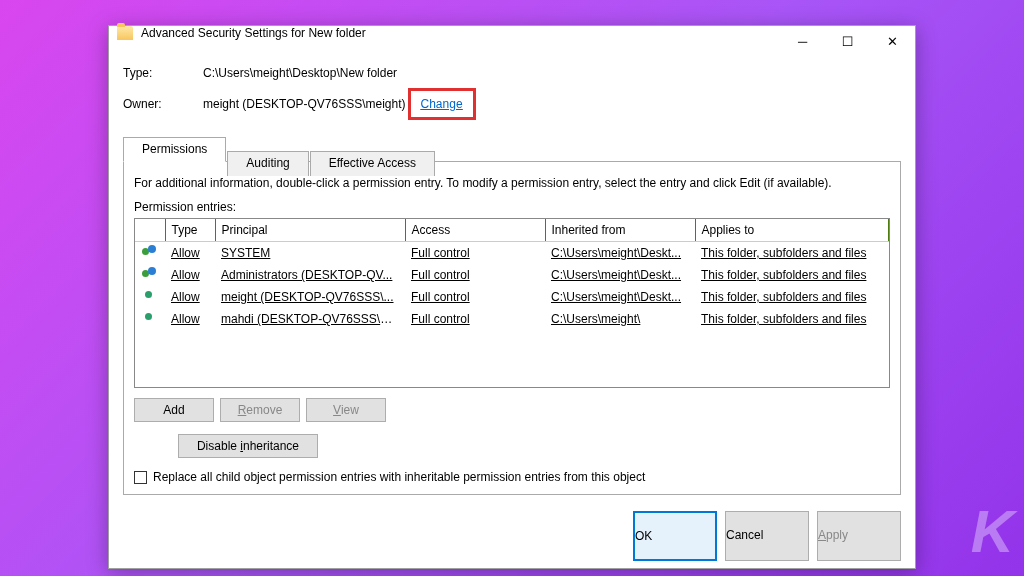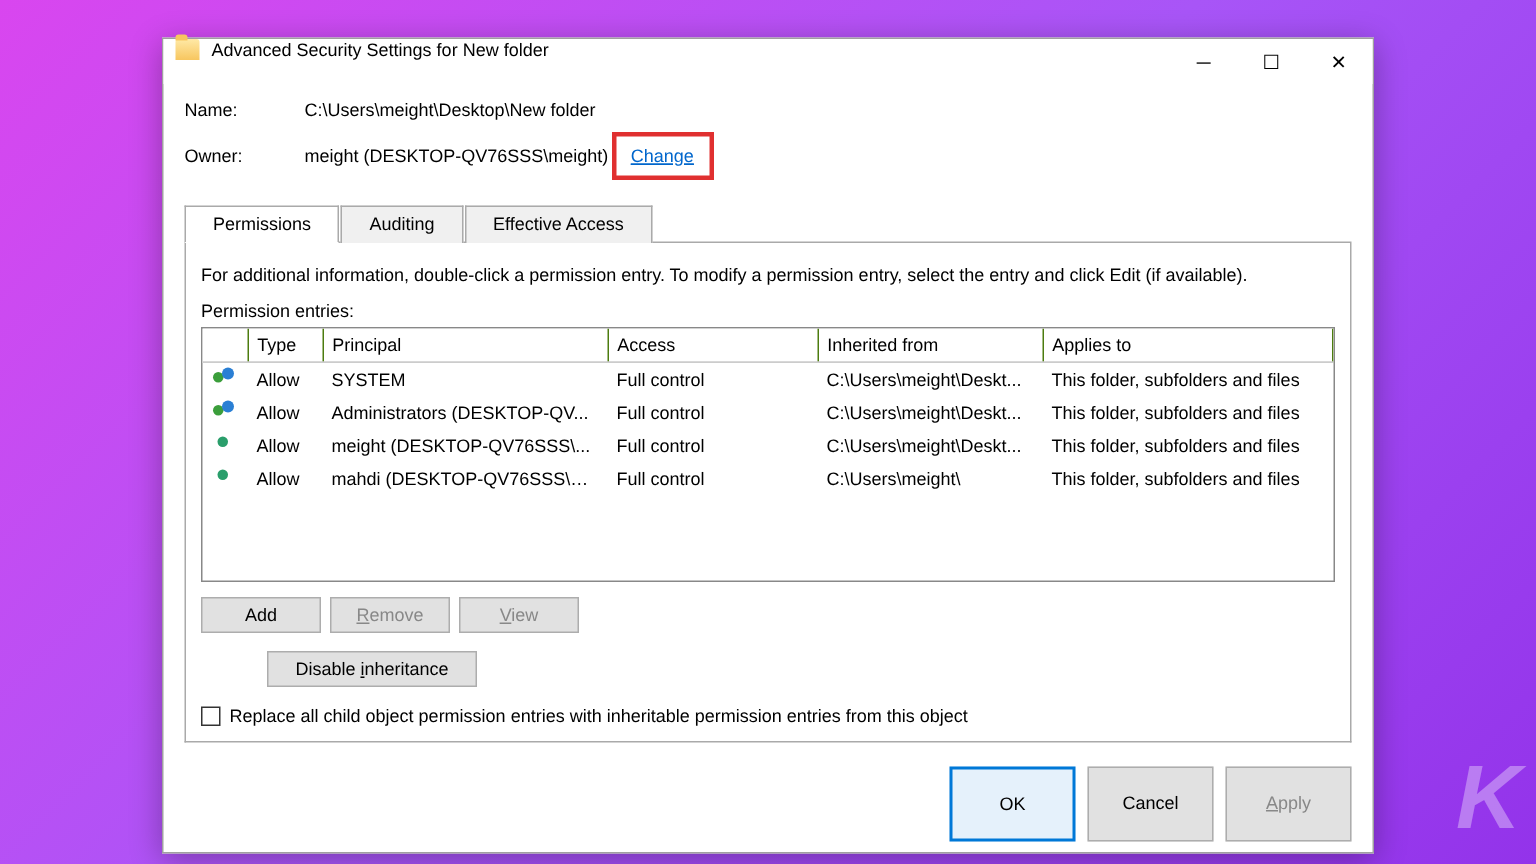--- a/index.html
+++ b/index.html
@@ -83,21 +83,21 @@
   }
   .tab {
     padding: 4px 18px 5px 18px;
     font-size:12px;
     border:1px solid #aaa;
     border-bottom:none;
     background:#f0f0f0;
     margin-right:1px;
     cursor:pointer;
     position:relative;
-    top:1px;
+    top:15px;
   }
   .tab.active {
     background:#fff;
     border-bottom:1px solid #fff;
     top:1px;
   }
   .tab-panel {
     border:1px solid #aaa;
     border-top:none;
     padding:10px 10px 10px 10px;
@@ -120,20 +120,21 @@
     background:#fff;
     border-bottom:1px solid #ccc;
   }
   thead th:first-child { width:30px; }
   tbody td {
     padding:3px 6px;
     white-space:nowrap;
     overflow:hidden;
     text-overflow:ellipsis;
     max-width:0;
+    text-decoration:underline;
   }
   .col-icon { width:26px; }
   .col-type { width:50px; }
   .col-principal { width:190px; }
   .col-access { width:140px; }
   .col-inherited { width:150px; }
   .user-icon {
     display:inline-block;
     width:16px; height:16px;
     vertical-align:middle;
@@ -175,21 +176,20 @@
   }
   .footer {
     border-top:0;
     padding: 8px 14px 12px 0;
     display:flex;
     justify-content:flex-end;
     gap:8px;
   }
   .fbtn {
     width:84px; padding:16px 0;
-    text-align:center;
     font-size:12px;
     background:#e1e1e1;
     border:1px solid #adadad;
     cursor:pointer;
   }
   .fbtn.primary { border:2px solid #0078d7; background:#e5f1fb; }
   .fbtn.disabled { color:#888; }
   .u { text-decoration: underline; }
 </style>
 </head>
@@ -204,21 +204,21 @@
     <div class="window-controls">
       <div>─</div>
       <div>☐</div>
       <div>✕</div>
     </div>
   </div>
 
   <div class="content">
 
     <div class="info-row">
-      <span class="info-label">Name:</span>
+      <span class="info-label">Type:</span>
       <span class="info-value">C:\Users\meight\Desktop\New folder</span>
     </div>
 
     <div class="info-row">
       <span class="info-label">Owner:</span>
       <span class="info-value">meight (DESKTOP-QV76SSS\meight)</span>
       <span class="change-wrap">
         <span class="change-link"><span class="u">Change</span></span>
       </span>
     </div>

